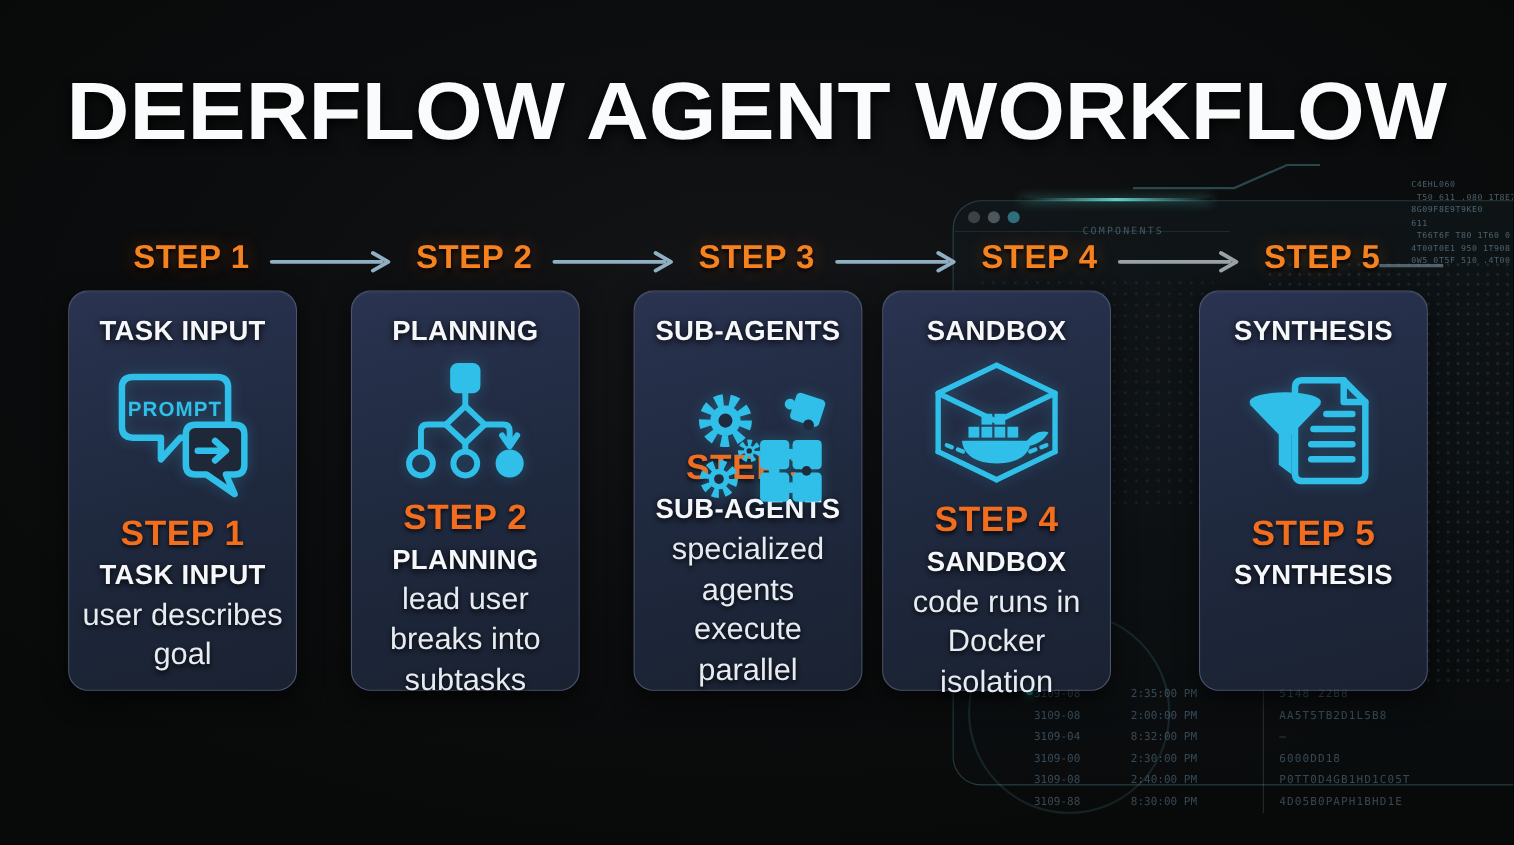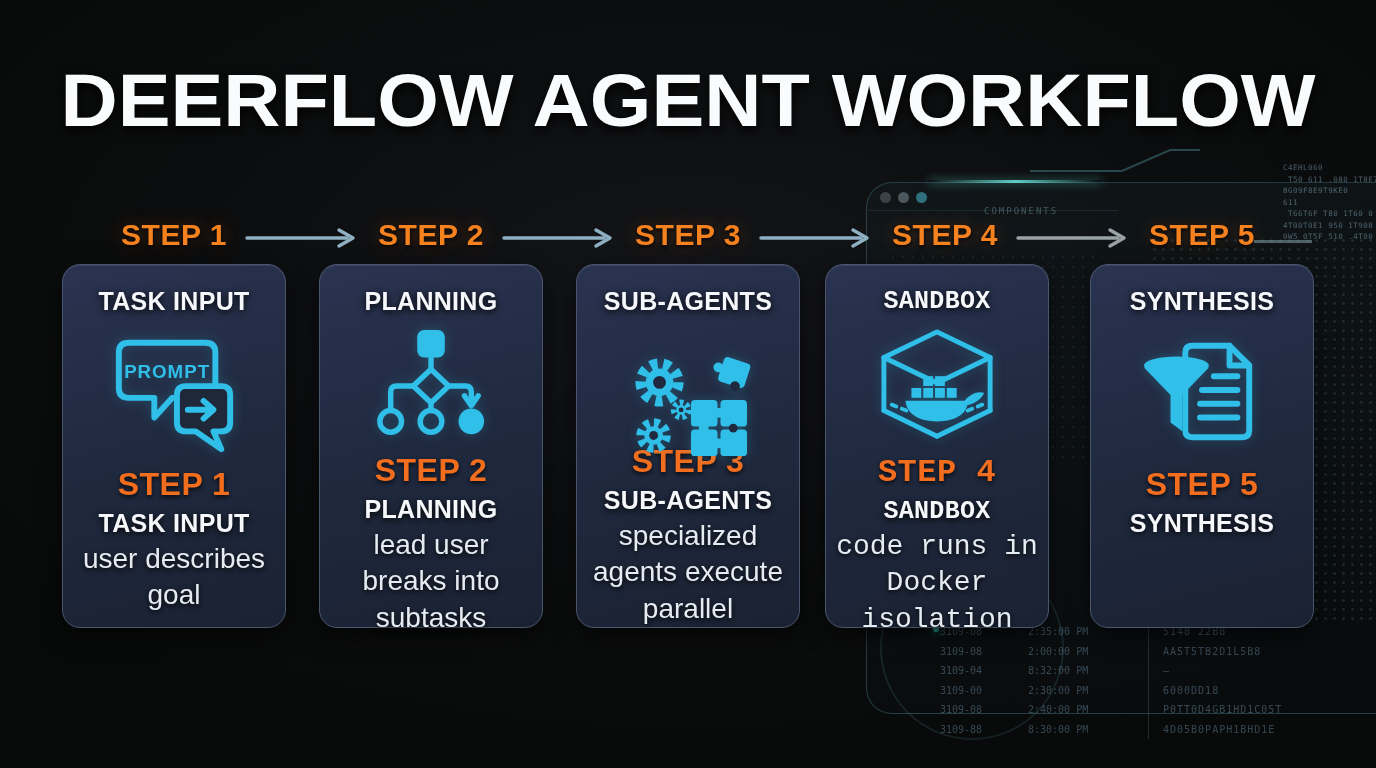--- a/index.html
+++ b/index.html
@@ -70,27 +70,27 @@
     font-size:30px;font-weight:800;color:#f5811f;letter-spacing:.5px;
     text-shadow:0 2px 4px rgba(0,0,0,.85), 0 0 16px rgba(244,116,31,.30);
   }
   .h1{left:89px;}.h2{left:346px;}.h3{left:603px;}.h4{left:860px;}.h5{left:1117px;}
   .arrow{top:226px;z-index:3;}
   .a1{left:243px;}.a2{left:500px;}.a3{left:757px;}.a4{left:1014px;}
   .header-dash{left:1254px;top:240px;width:58px;height:2.5px;background:rgba(145,175,185,.5);z-index:3;}
 
   
   .card{
-    top:264px;width:224px;height:364px;z-index:2;
+    top:264px;width:208px;height:364px;z-index:2;
     border-radius:18px;border:1px solid #4a5570;box-sizing:border-box;
     background:linear-gradient(165deg, #2a3350 0%, #202a40 45%, #1a2232 100%);
     box-shadow:inset 0 1px 0 rgba(255,255,255,.08), 0 8px 22px rgba(0,0,0,.6);
     display:flex;flex-direction:column;align-items:center;text-align:center;
   }
-  .c1{left:62px;}.c2{left:319px;}.c3{left:576px;}.c4{left:825px;font-family:Liberation Mono, monospace;}.c5{left:1090px;}
+  .c1{left:62px;}.c2{left:319px;}.c3{left:576px;}.c4{left:802px;}.c5{left:1090px;}
   .card-title{
     margin-top:22px;font-size:25px;font-weight:800;color:#f5f7fa;letter-spacing:.3px;
     text-shadow:0 2px 7px rgba(0,0,0,.95);
   }
   .icon-wrap{height:132px;margin-top:10px;display:flex;align-items:center;justify-content:center;
     filter:drop-shadow(0 0 6px rgba(48,191,233,.25));}
   .step-badge{
     margin-top:8px;font-size:32px;font-weight:800;color:#f26d1e;letter-spacing:.5px;
     text-shadow:0 2px 4px rgba(0,0,0,.8);
   }

